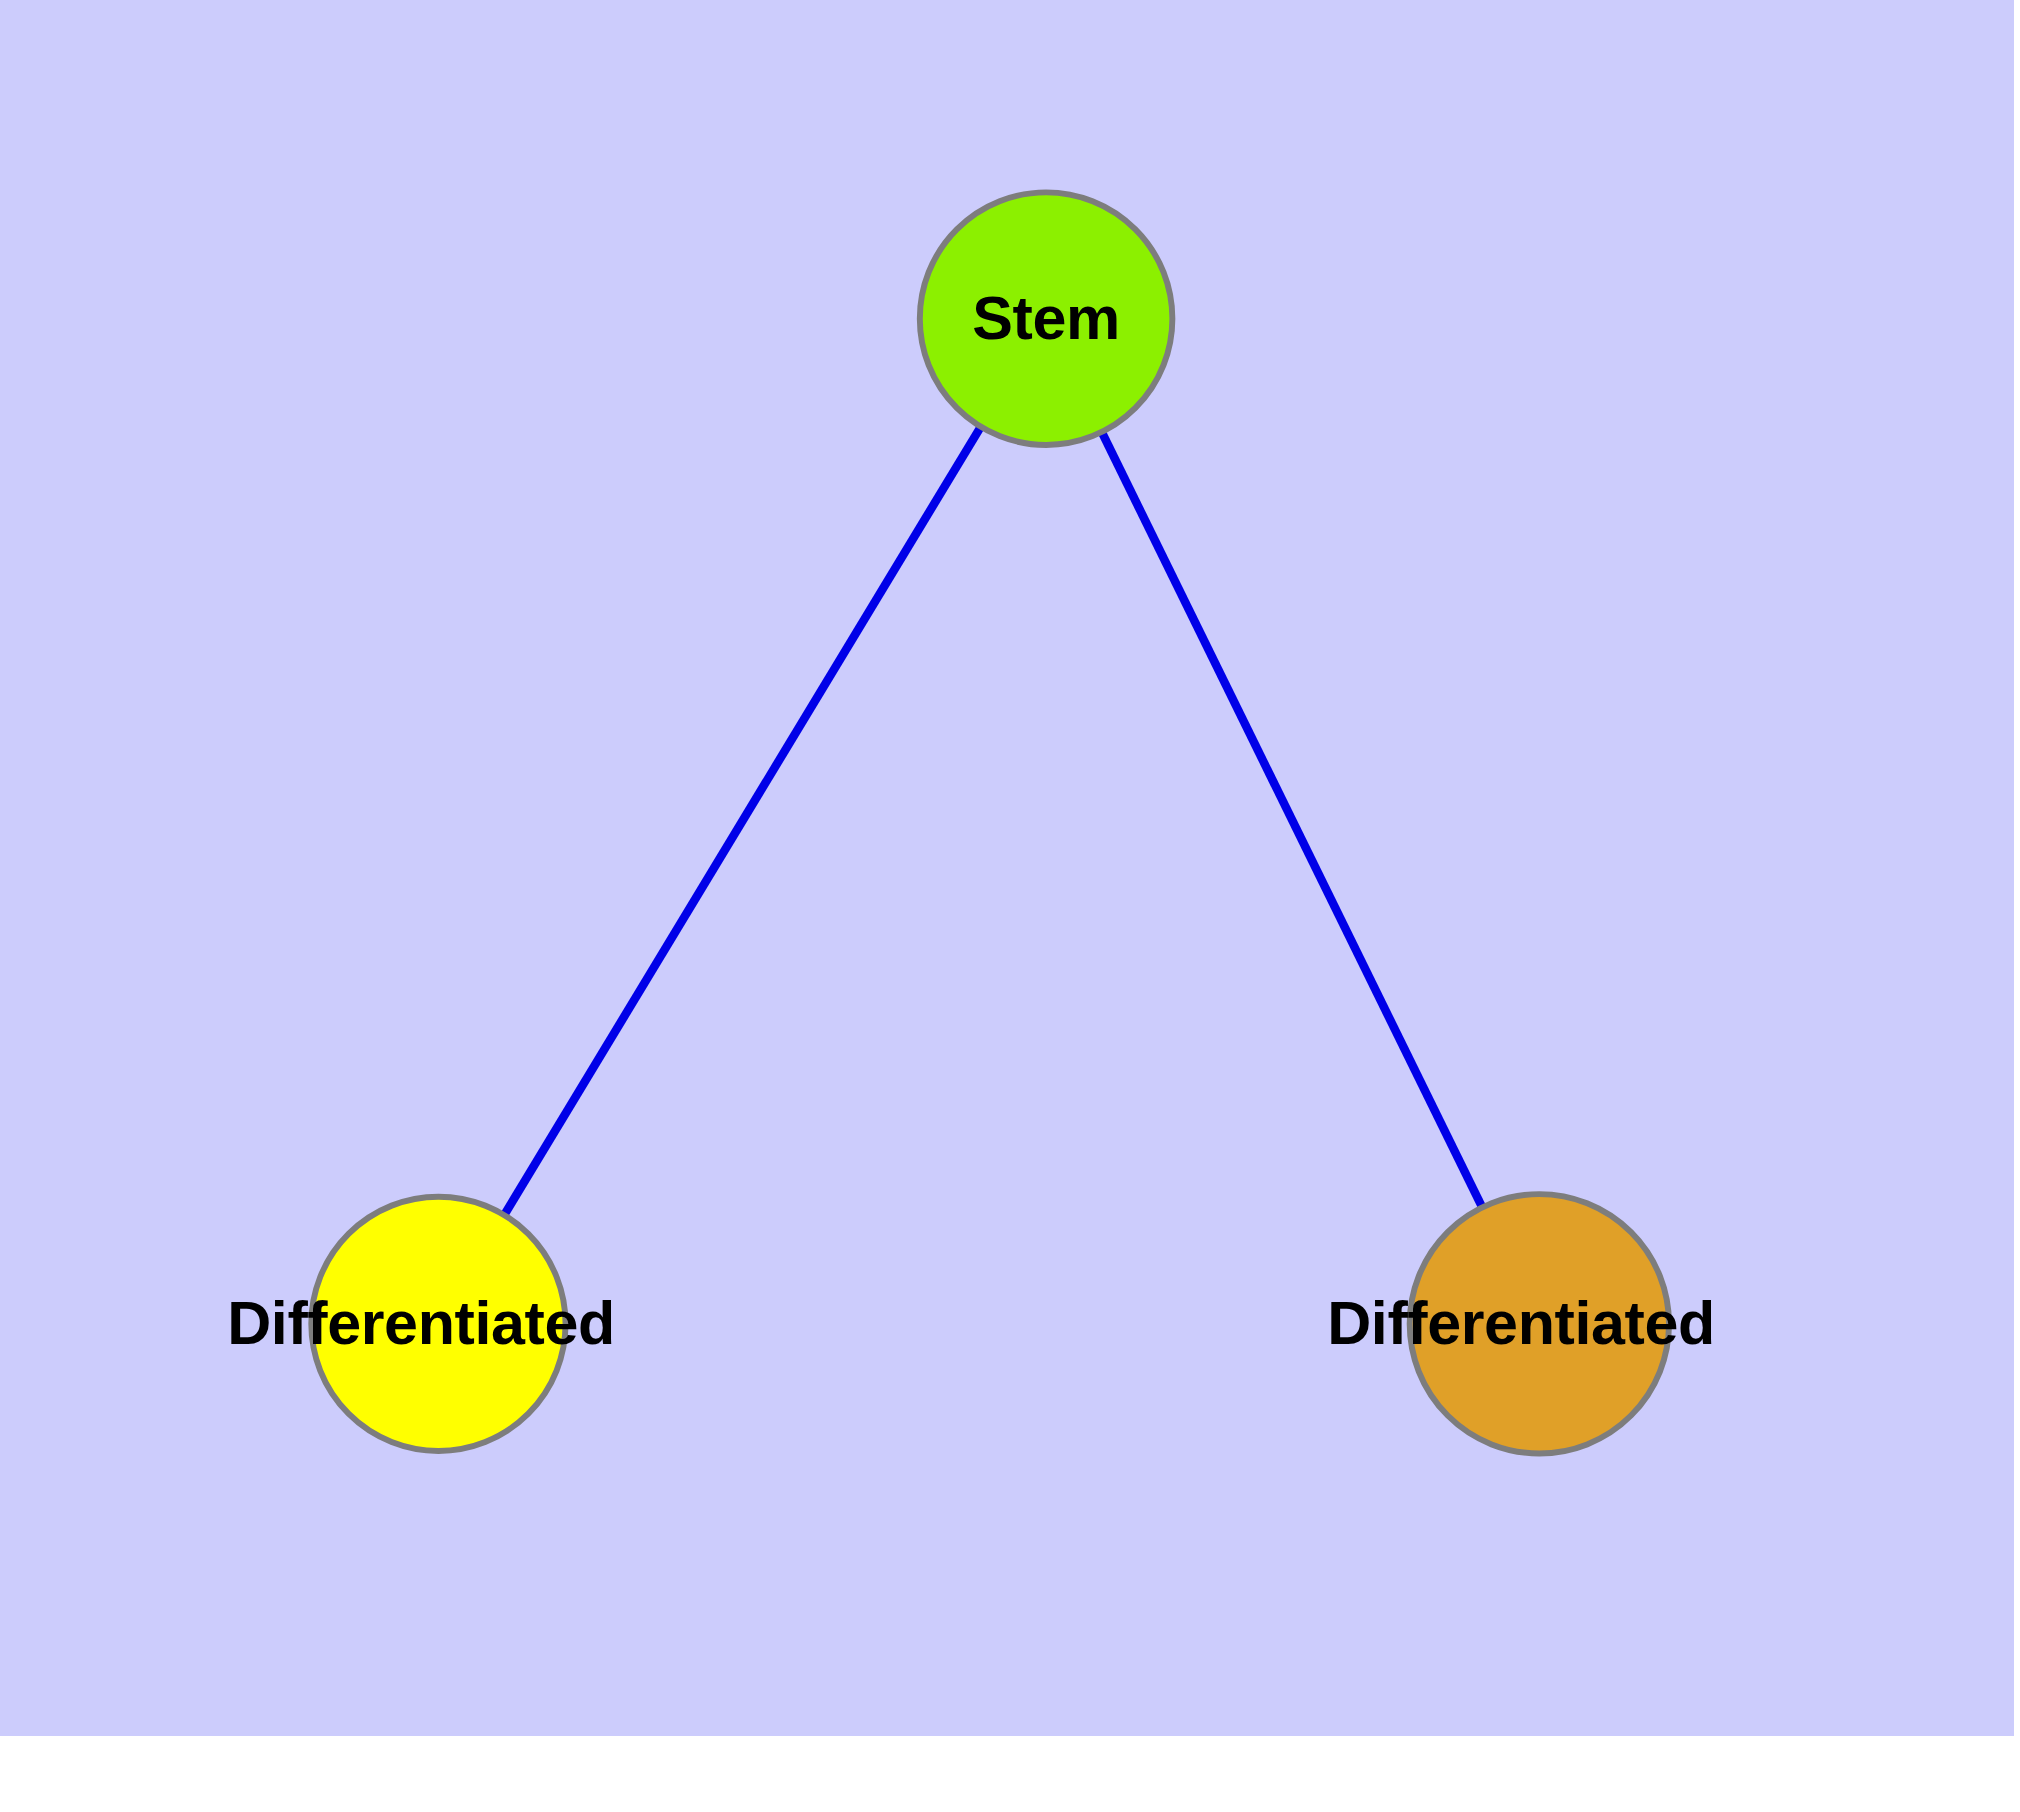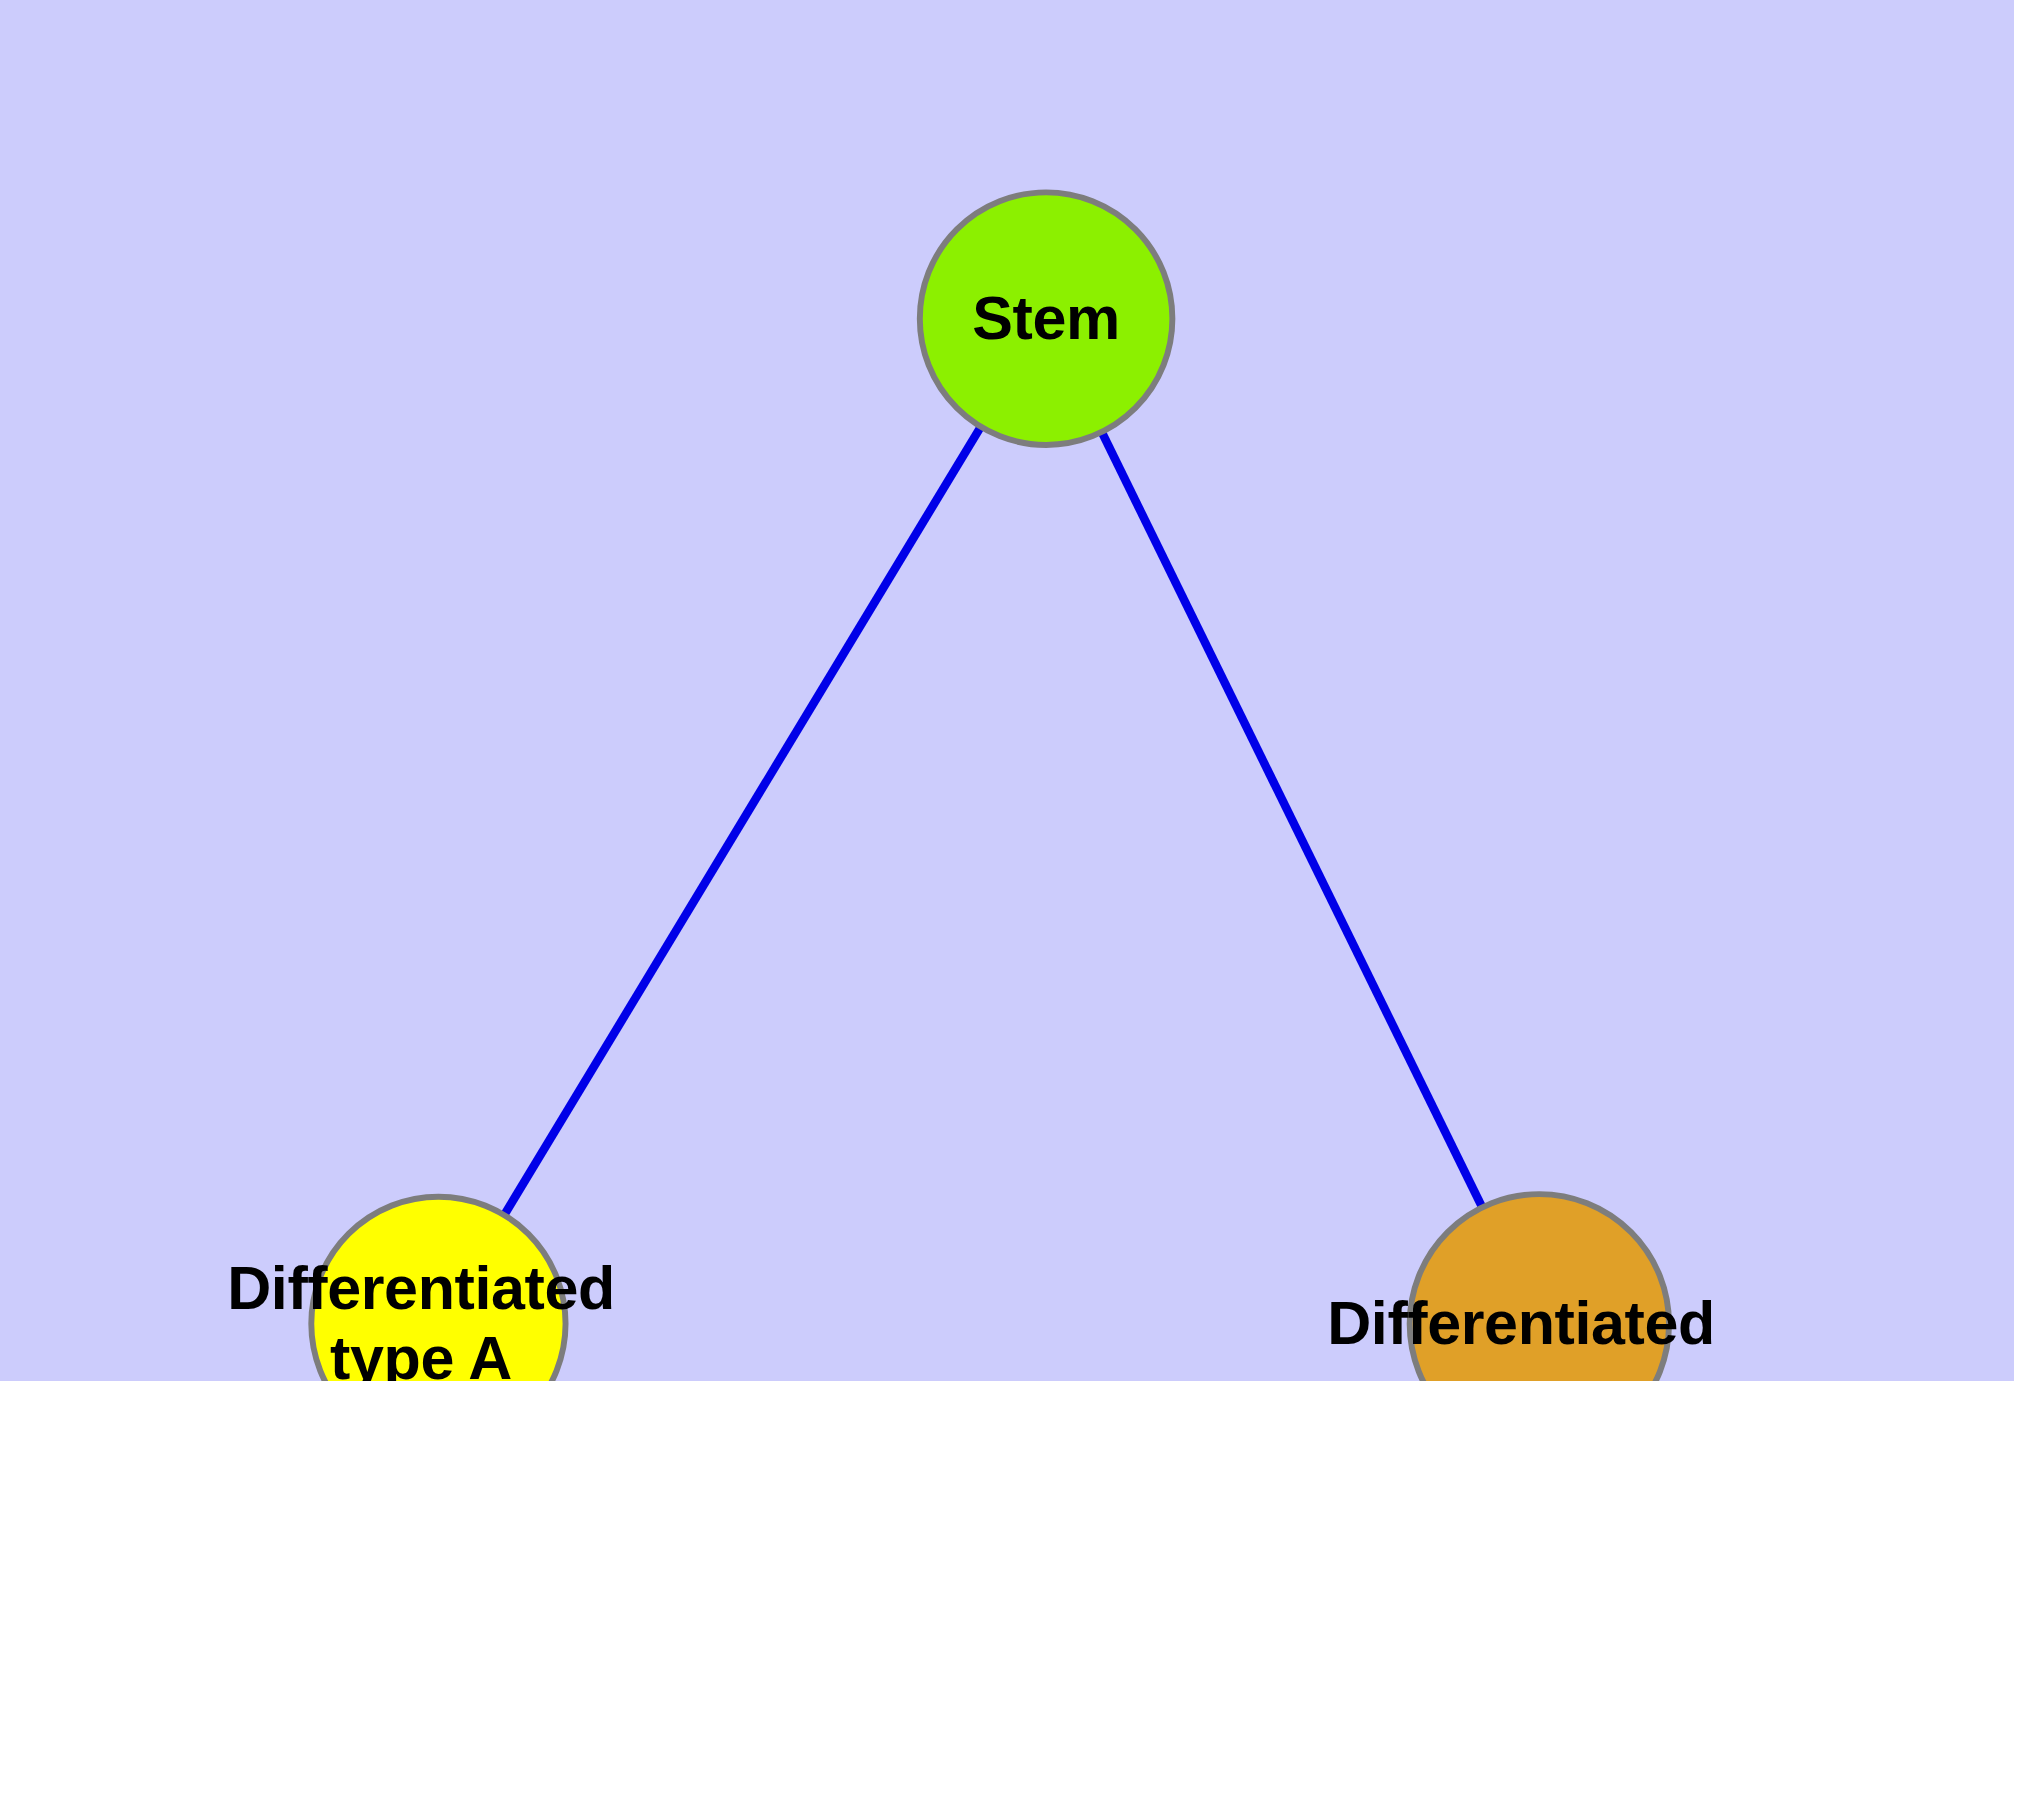--- a/index.html
+++ b/index.html
@@ -3,21 +3,21 @@
 <meta charset="utf-8">
 <style>
   html, body {
     margin: 0;
     padding: 0;
     background: #ffffff;
   }
   #canvas {
     position: relative;
     width: 2021px;
-    height: 1381px;
+    height: 1736px;
     background: #ffffff;
     overflow: hidden;
     font-family: "Liberation Sans", "DejaVu Sans", sans-serif;
   }
   #plot-area {
     position: absolute;
     left: 0px;
     top: 0px;
     width: 2014px;
     height: 1805px;
@@ -71,21 +71,20 @@
       <circle class="node-circle" cx="1816" cy="1562" r="153" fill="#e0a028" stroke="#7d7d7d"></circle>
     </g>
   </svg>
 
   <div class="node-label" style="left:1046px; top:319px;">
     <div>Stem</div>
   </div>
 
   <div class="node-label" style="left:421px; top:1324px;">
     <div>Differentiated</div>
-    <div>type A</div>
   </div>
 
   <div class="node-label" style="left:1521px; top:1324px;">
     <div>Differentiated</div>
   </div>
 
 </div>
 
 
 </body></html>

